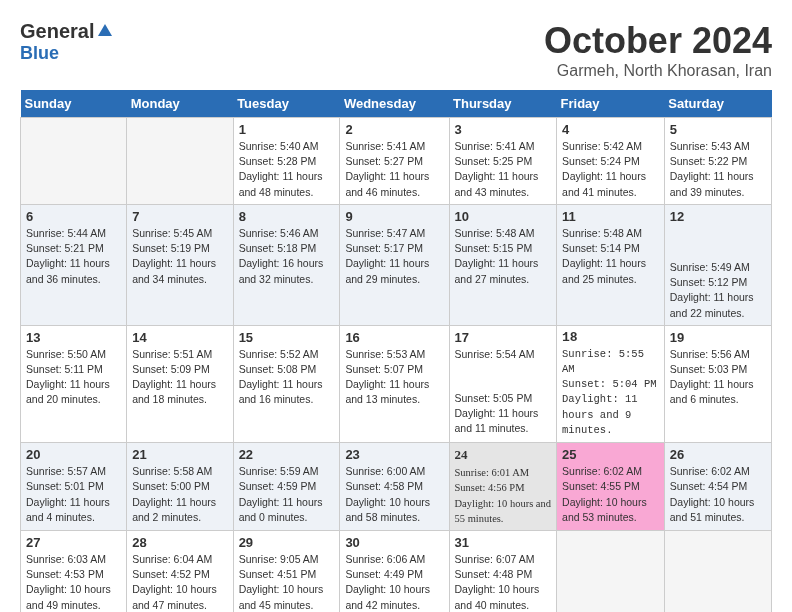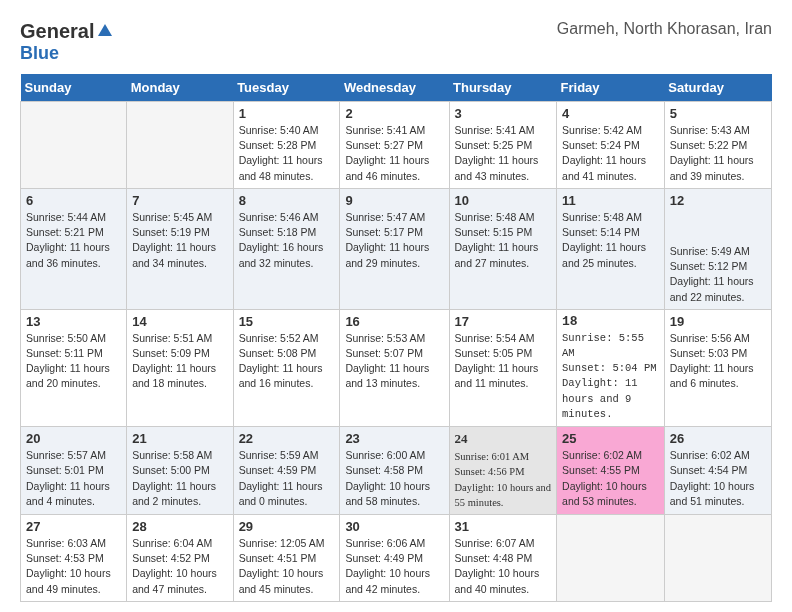--- a/index.html
+++ b/index.html
@@ -92,20 +92,21 @@
       <span style="font-size:20px;font-weight:bold;color:#333;">General</span>
       <svg width="18" height="18" viewBox="0 0 18 18" style="margin-left:2px;margin-bottom:2px;">
         <polygon points="9,2 16,14 2,14" fill="#2a6db5"></polygon>
       </svg>
     </div>
     <div class="logo-row">
       <span style="font-size:18px;font-weight:bold;color:#2a6db5;">Blue</span>
     </div>
   </div>
   <div class="title-section">
+    <div class="calendar-title">October 2024</div>
     <div class="calendar-subtitle">Garmeh, North Khorasan, Iran</div>
   </div>
 </div>
 
 <table class="calendar-table">
   <thead>
     <tr>
     <th>Sunday</th>
         <th>Monday</th>
         <th>Tuesday</th>
@@ -248,21 +249,21 @@
           <div class="day-info">
             <span style="display: block;">Sunrise: 5:53 AM</span>
             <span style="display: block;">Sunset: 5:07 PM</span>
             <span style="display: block;">Daylight: 11 hours and 13 minutes.</span>
           </div>
         </td>
         <td style="background-color: rgb(255, 255, 255);">
           <span class="day-number">17</span>
           <div class="day-info">
             <span style="display: block;">Sunrise: 5:54 AM</span>
-            <span style="display: block;">Sunset: 5:05 PM</span>
+            <span style="display: block; margin-top: 29px;">Sunset: 5:05 PM</span>
             <span style="display: block;">Daylight: 11 hours and 11 minutes.</span>
           </div>
         </td>
         <td style="background-color: rgb(255, 255, 255); font-family: Liberation Mono, monospace;">
           <span class="day-number">18</span>
           <div class="day-info">
             <span style="display: block;">Sunrise: 5:55 AM</span>
             <span style="display: block;">Sunset: 5:04 PM</span>
             <span style="display: block;">Daylight: 11 hours and 9 minutes.</span>
           </div>
@@ -347,21 +348,21 @@
           <span class="day-number">28</span>
           <div class="day-info">
             <span style="display: block;">Sunrise: 6:04 AM</span>
             <span style="display: block;">Sunset: 4:52 PM</span>
             <span style="display: block;">Daylight: 10 hours and 47 minutes.</span>
           </div>
         </td>
         <td style="background-color: rgb(255, 255, 255);">
           <span class="day-number">29</span>
           <div class="day-info">
-            <span style="display: block;">Sunrise: 12:05 AM</span>
+            <span style="display: block;">Sunrise: 9:05 AM</span>
             <span style="display: block;">Sunset: 4:51 PM</span>
             <span style="display: block;">Daylight: 10 hours and 45 minutes.</span>
           </div>
         </td>
         <td style="background-color: rgb(255, 255, 255);">
           <span class="day-number">30</span>
           <div class="day-info">
             <span style="display: block;">Sunrise: 6:06 AM</span>
             <span style="display: block;">Sunset: 4:49 PM</span>
             <span style="display: block;">Daylight: 10 hours and 42 minutes.</span>

